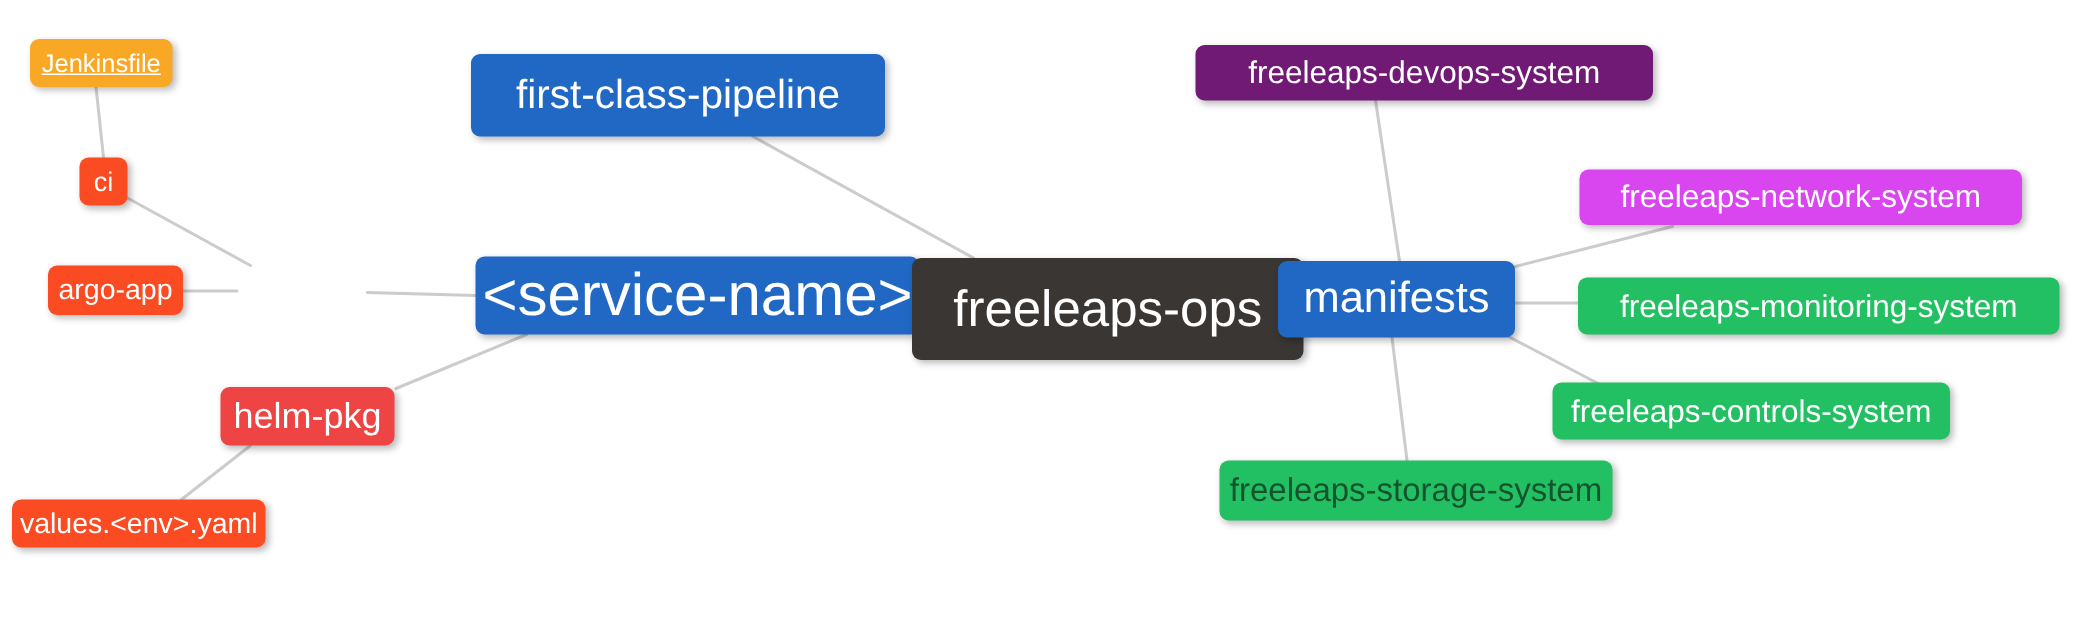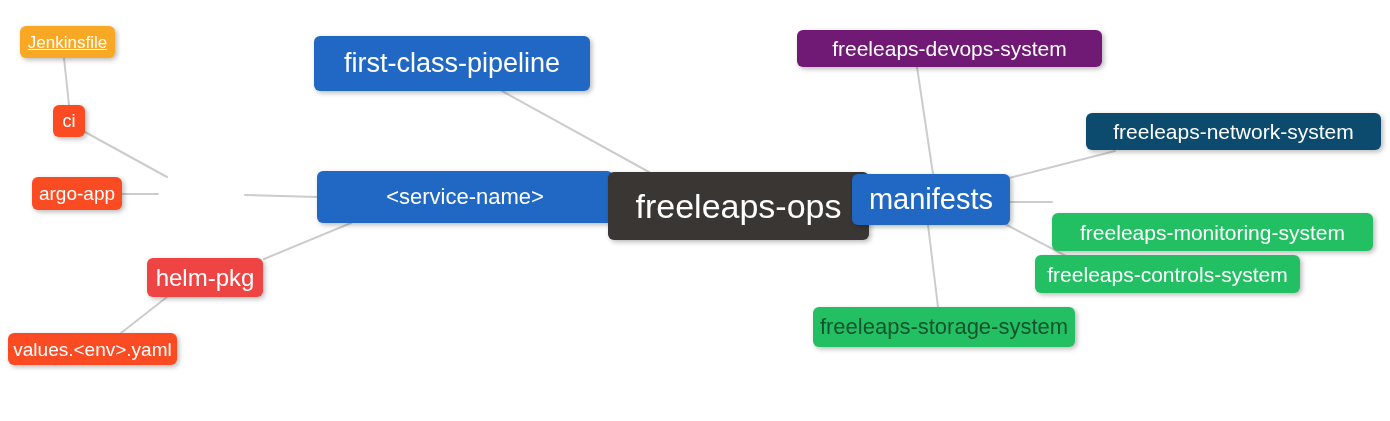--- a/index.html
+++ b/index.html
@@ -72,36 +72,36 @@
     </div>
     <div class="node" style="left: 147px; top: 258px; width: 116px; height: 39px; font-size: 24px; background: #ef4444; color: rgb(255, 255, 255);">
       <span>helm-pkg</span>
     </div>
     <div class="node" style="left: 8px; top: 333px; width: 169px; height: 32px; font-size: 19px; background: rgb(250, 75, 34); color: rgb(255, 255, 255);">
       <span>values.&lt;env&gt;.yaml</span>
     </div>
     <div class="node" style="left: 314px; top: 36px; width: 276px; height: 55px; font-size: 27px; background: rgb(32, 104, 195); color: rgb(255, 255, 255);">
       <span>first-class-pipeline</span>
     </div>
-    <div class="node" style="left: 317px; top: 171px; width: 296px; height: 52px; font-size: 22px; background: rgb(32, 104, 195); color: rgb(255, 255, 255);">
+    <div class="node" style="left: 317px; top: 171px; width: 296px; height: 52px; font-size: 40px; background: rgb(32, 104, 195); color: rgb(255, 255, 255);">
       <span>&lt;service-name&gt;</span>
     </div>
     <div class="node" style="left: 608px; top: 172px; width: 261px; height: 68px; font-size: 34px; background: rgb(58, 54, 52); color: rgb(255, 255, 255);">
       <span>freeleaps-ops</span>
     </div>
     <div class="node" style="left: 852px; top: 174px; width: 158px; height: 51px; font-size: 29px; background: rgb(32, 104, 195); color: rgb(255, 255, 255);">
       <span>manifests</span>
     </div>
     <div class="node" style="left: 797px; top: 30px; width: 305px; height: 37px; font-size: 21px; background: #701a75; color: rgb(255, 255, 255);">
       <span>freeleaps-devops-system</span>
     </div>
-    <div class="node" style="left: 1086px; top: 113px; width: 295px; height: 37px; font-size: 21px; background: #0c4a6e; color: rgb(255, 255, 255);">
+    <div class="node" style="left: 1053px; top: 113px; width: 295px; height: 37px; font-size: 21px; background: #d946ef; color: rgb(255, 255, 255);">
       <span>freeleaps-network-system</span>
     </div>
-    <div class="node" style="left: 1052px; top: 185px; width: 321px; height: 38px; font-size: 21px; background: rgb(35, 192, 99); color: rgb(255, 255, 255); margin-top: 28px;">
+    <div class="node" style="left: 1052px; top: 185px; width: 321px; height: 38px; font-size: 21px; background: rgb(35, 192, 99); color: rgb(255, 255, 255);">
       <span>freeleaps-monitoring-system</span>
     </div>
     <div class="node" style="left: 1035px; top: 255px; width: 265px; height: 38px; font-size: 21px; background: rgb(35, 192, 99); color: rgb(255, 255, 255);">
       <span>freeleaps-controls-system</span>
     </div>
     <div class="node" style="left: 813px; top: 307px; width: 262px; height: 40px; font-size: 22px; background: rgb(35, 192, 99); color: #14532d;">
       <span>freeleaps-storage-system</span>
     </div>
   </div>
 

